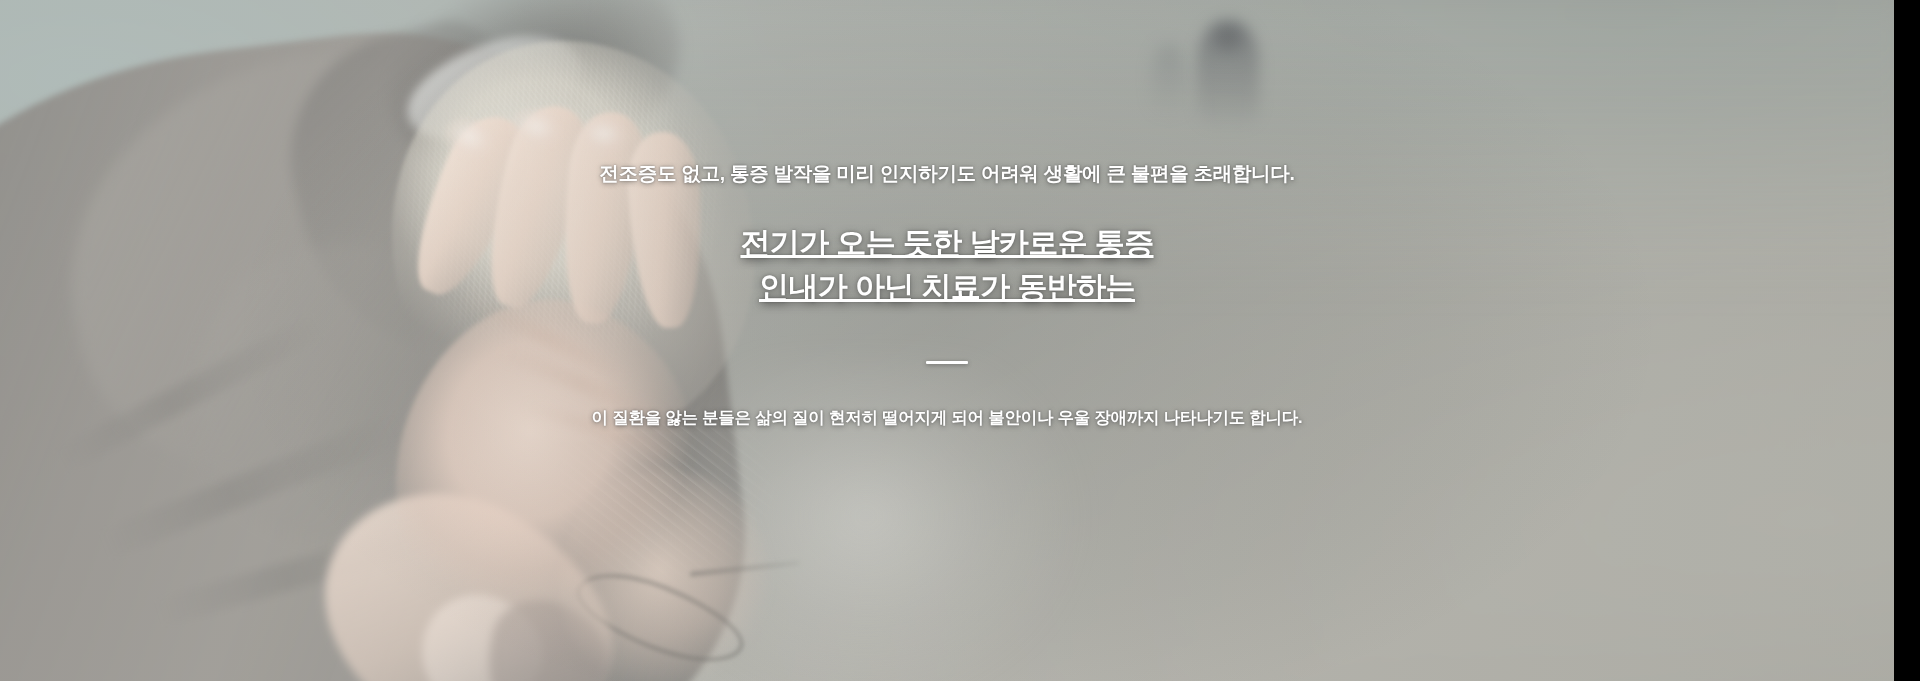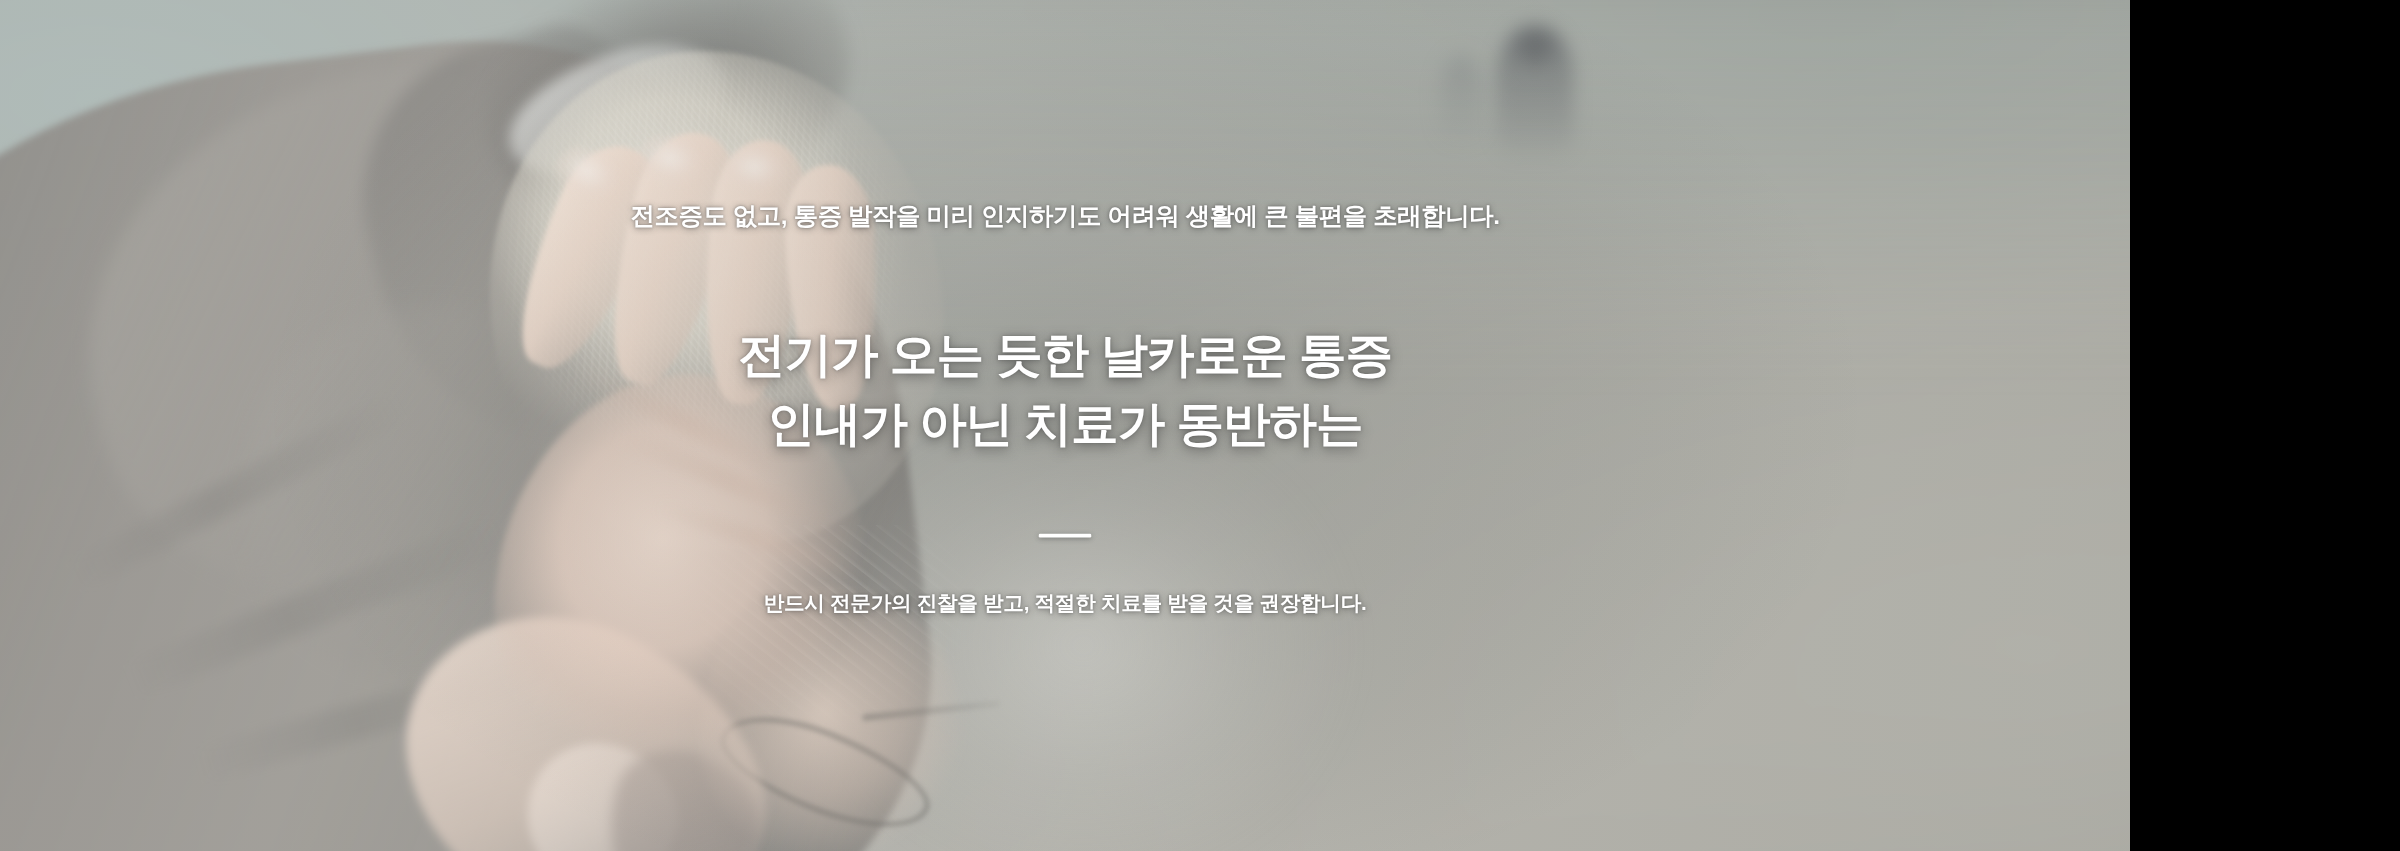--- a/index.html
+++ b/index.html
@@ -4,21 +4,21 @@
 <title>Hero Banner</title>
 <style>
   html, body {
     margin: 0;
     padding: 0;
     background: #000;
   }
 
   .stage {
     position: relative;
-    width: 1704px;
+    width: 1894px;
     height: 681px;
     overflow: hidden;
     font-family: "Liberation Sans", "DejaVu Sans", sans-serif;
     background: #9a9c96;
   }
 
   
   .photo {
     position: absolute;
     inset: 0;
@@ -407,26 +407,27 @@
     margin-top: 160px;
     font-size: 19.5px;
     font-weight: 700;
     letter-spacing: -0.015em;
     line-height: 1.4;
     text-shadow: 0 1px 5px rgba(50,50,50,0.55), 0 0 2px rgba(60,60,60,0.45);
     white-space: nowrap;
   }
 
   .headline {
-    margin-top: 51px;
-    font-size: 38px;
+    margin-top: 14px;
+    font-size: 30px;
     font-weight: 700;
     letter-spacing: -0.02em;
     line-height: 1.46;
     text-shadow: 0 2px 9px rgba(45,45,45,0.55), 0 0 3px rgba(55,55,55,0.4);
+    text-decoration: underline;
   }
   .headline .hl-line { display: block; white-space: nowrap; }
 
   .divider {
     margin-top: 33px;
     width: 42px;
     height: 3px;
     background: #ffffff;
     border-radius: 1px;
     box-shadow: 0 1px 4px rgba(50,50,50,0.45);
@@ -497,17 +498,17 @@
     <p class="eyebrow">전조증도 없고, 통증 발작을 미리 인지하기도 어려워 생활에 큰 불편을 초래합니다.</p>
 
     <h1 class="headline">
       <span class="hl-line">전기가 오는 듯한 날카로운 통증</span>
       <span class="hl-line">인내가 아닌 치료가 동반하는</span>
     </h1>
 
     <div class="divider"></div>
 
     <div class="body-copy">
-      <span class="bc-line">반드시 전문가의 진찰을 받고, 적절한 치료를 받을 것을 권장합니다.</span>
+      <span class="bc-line">이 질환을 앓는 분들은 삶의 질이 현저히 떨어지게 되어 불안이나 우울 장애까지 나타나기도 합니다.</span>
     </div>
 
   </div>
 </div>
 
 </body></html>

